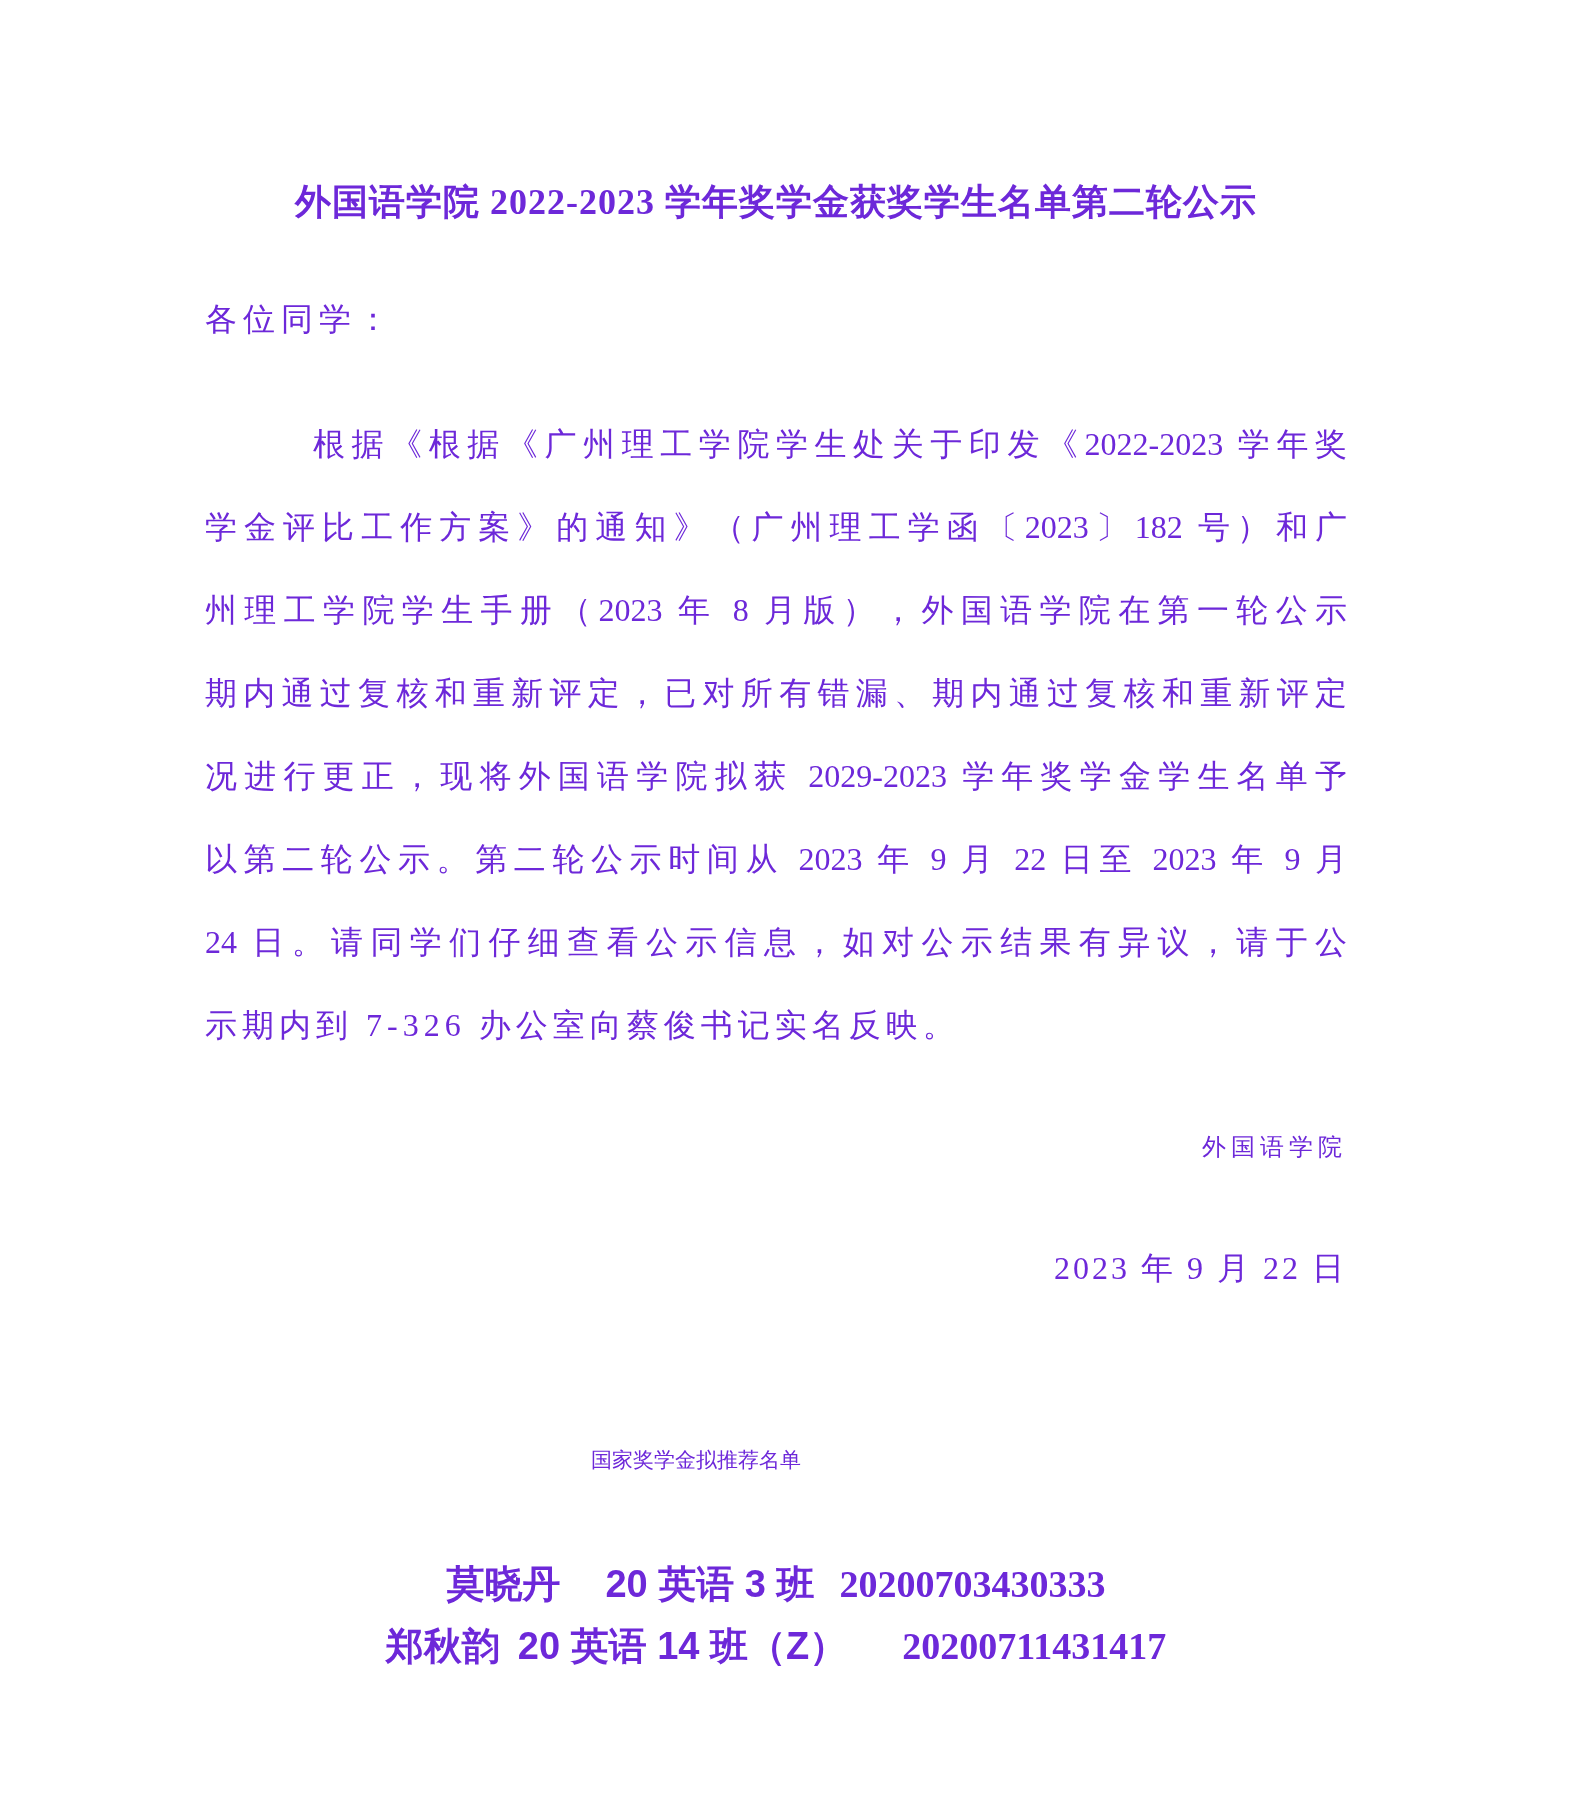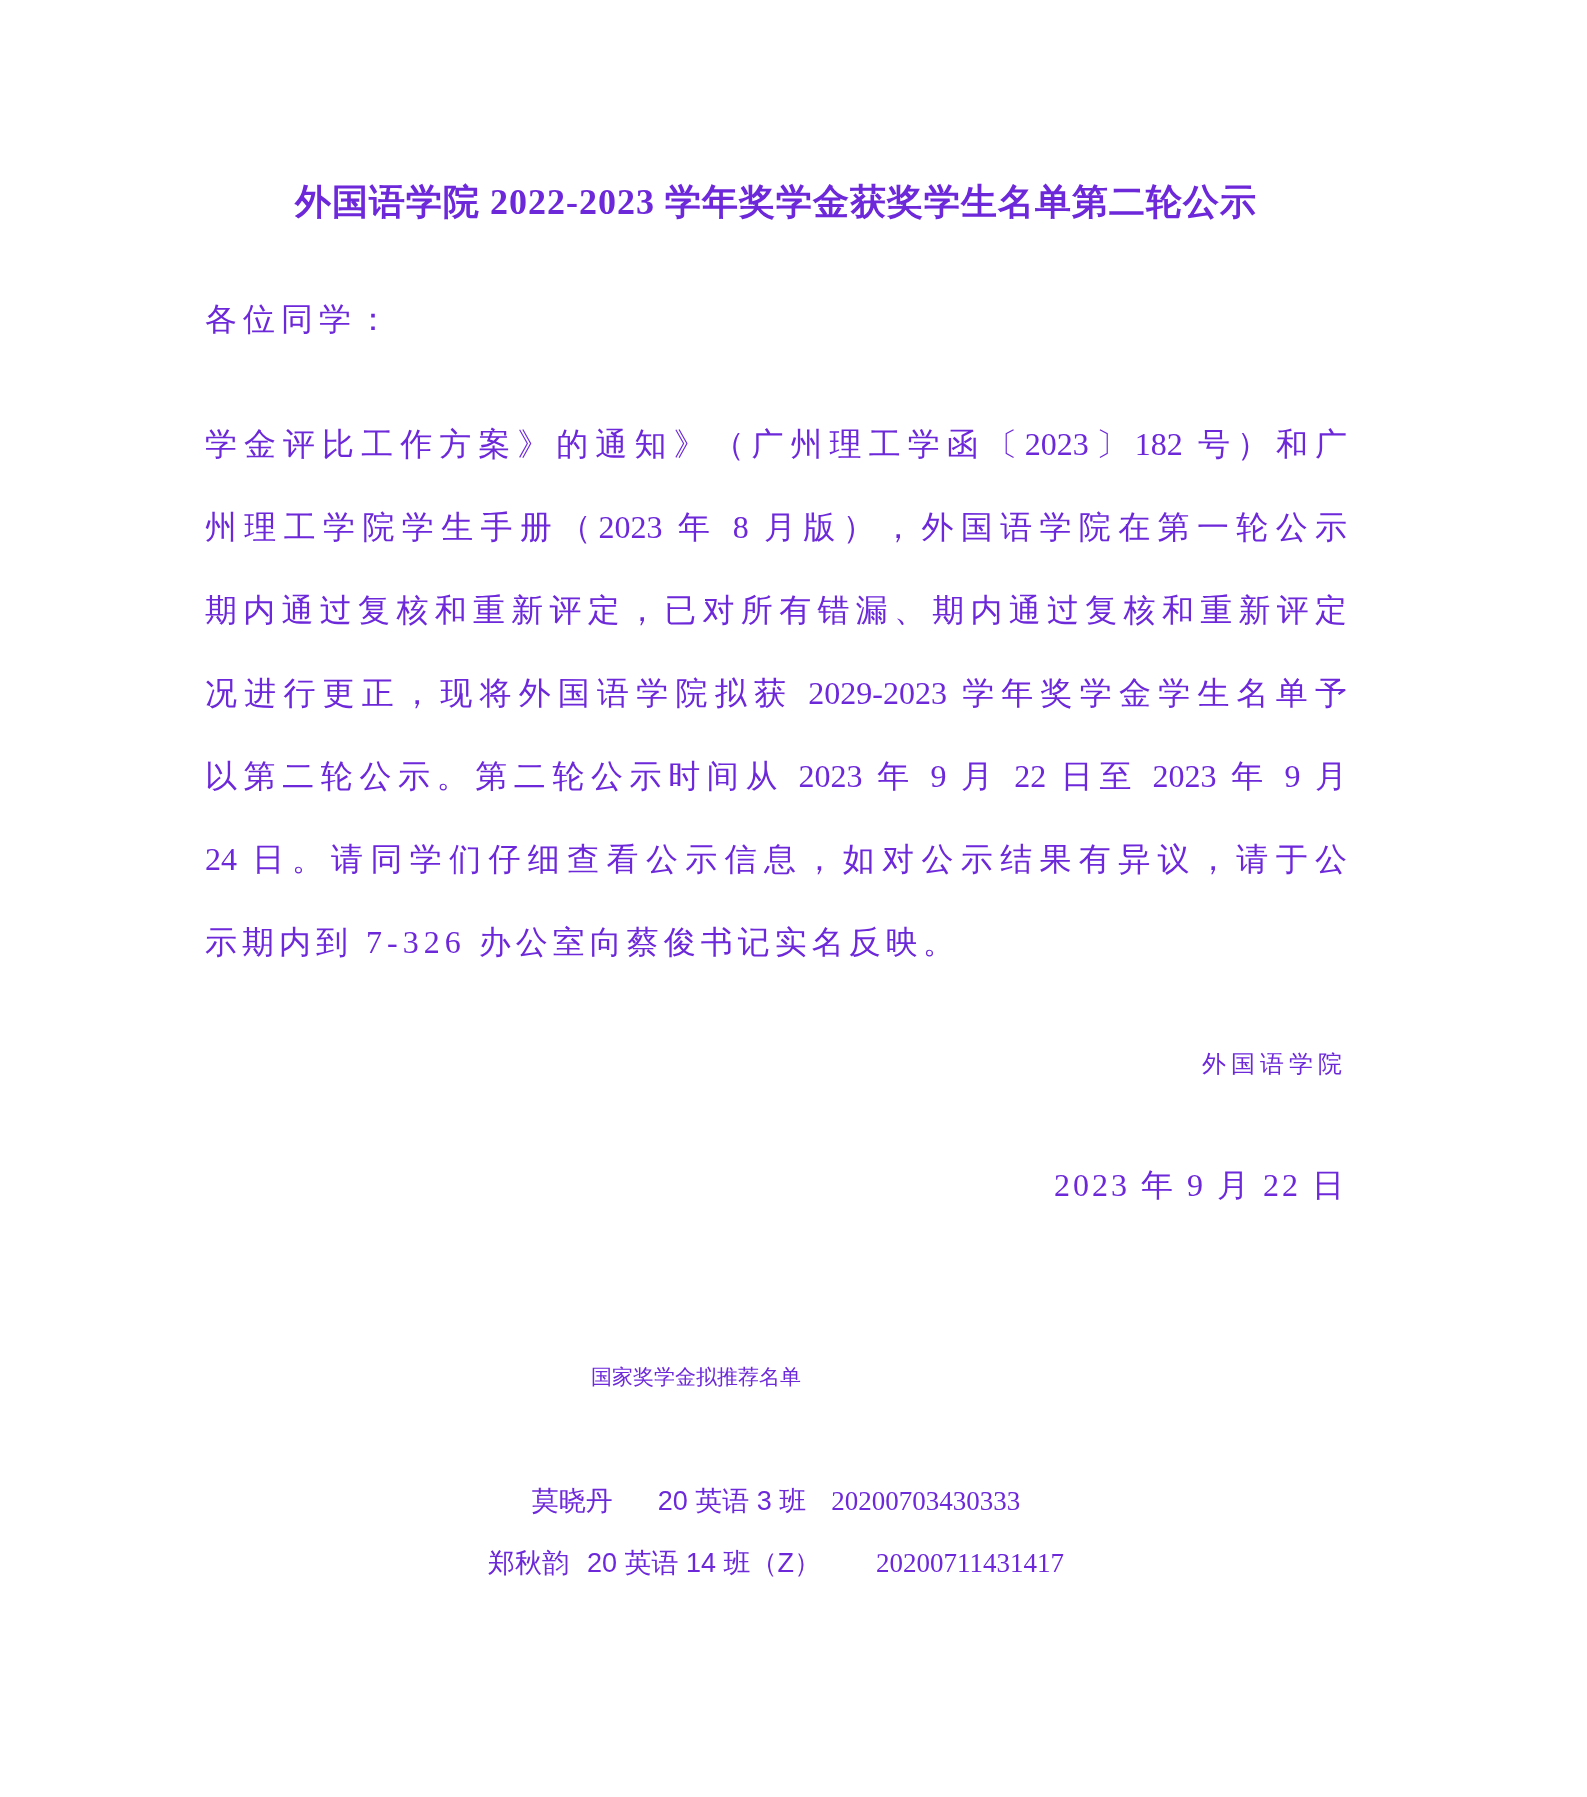--- a/index.html
+++ b/index.html
@@ -60,23 +60,24 @@
     margin-right: 160px;
     font-size: 21px;
     line-height: 40px;
     text-align: center;
     font-family: Liberation Sans, sans-serif;
   }
   .student-row {
     display: flex;
     justify-content: center;
     align-items: flex-end;
-    font-size: 27px;
+    font-size: 38px;
     line-height: 40px;
     font-family: "Liberation Sans", "DejaVu Sans", sans-serif;
+    font-weight: bold;
   }
   .student-row .sid {
     font-family: "Liberation Serif", "DejaVu Serif", serif;
   }
   .row-1 { margin-top: 84px; }
   .row-1 .sname { margin-right: 45px; }
   .row-1 .scls  { margin-right: 25px; }
   .row-2 { margin-top: 22px; }
   .row-2 .sname { margin-right: 18px; }
   .row-2 .scls  { margin-right: 55px; }
@@ -85,20 +86,21 @@
 <body>
 
 <div class="page">
   <div class="content">
 
     <div class="doc-title">外国语学院 2022-2023 学年奖学金获奖学生名单第二轮公示</div>
 
     <div class="salutation">各位同学：</div>
 
     <div class="para">
+      <div class="para-line first">根据《根据《广州理工学院学生处关于印发《2022-2023 学年奖</div>
       <div class="para-line">学金评比工作方案》的通知》（广州理工学函〔2023〕182 号）和广</div>
       <div class="para-line">州理工学院学生手册（2023 年 8 月版），外国语学院在第一轮公示</div>
       <div class="para-line">期内通过复核和重新评定，已对所有错漏、期内通过复核和重新评定</div>
       <div class="para-line">况进行更正，现将外国语学院拟获 2029-2023 学年奖学金学生名单予</div>
       <div class="para-line">以第二轮公示。第二轮公示时间从 2023 年 9 月 22 日至 2023 年 9 月</div>
       <div class="para-line">24 日。请同学们仔细查看公示信息，如对公示结果有异议，请于公</div>
       <div class="para-line last">示期内到 7-326 办公室向蔡俊书记实名反映。</div>
     </div>
 
     <div class="signature">外国语学院</div>

